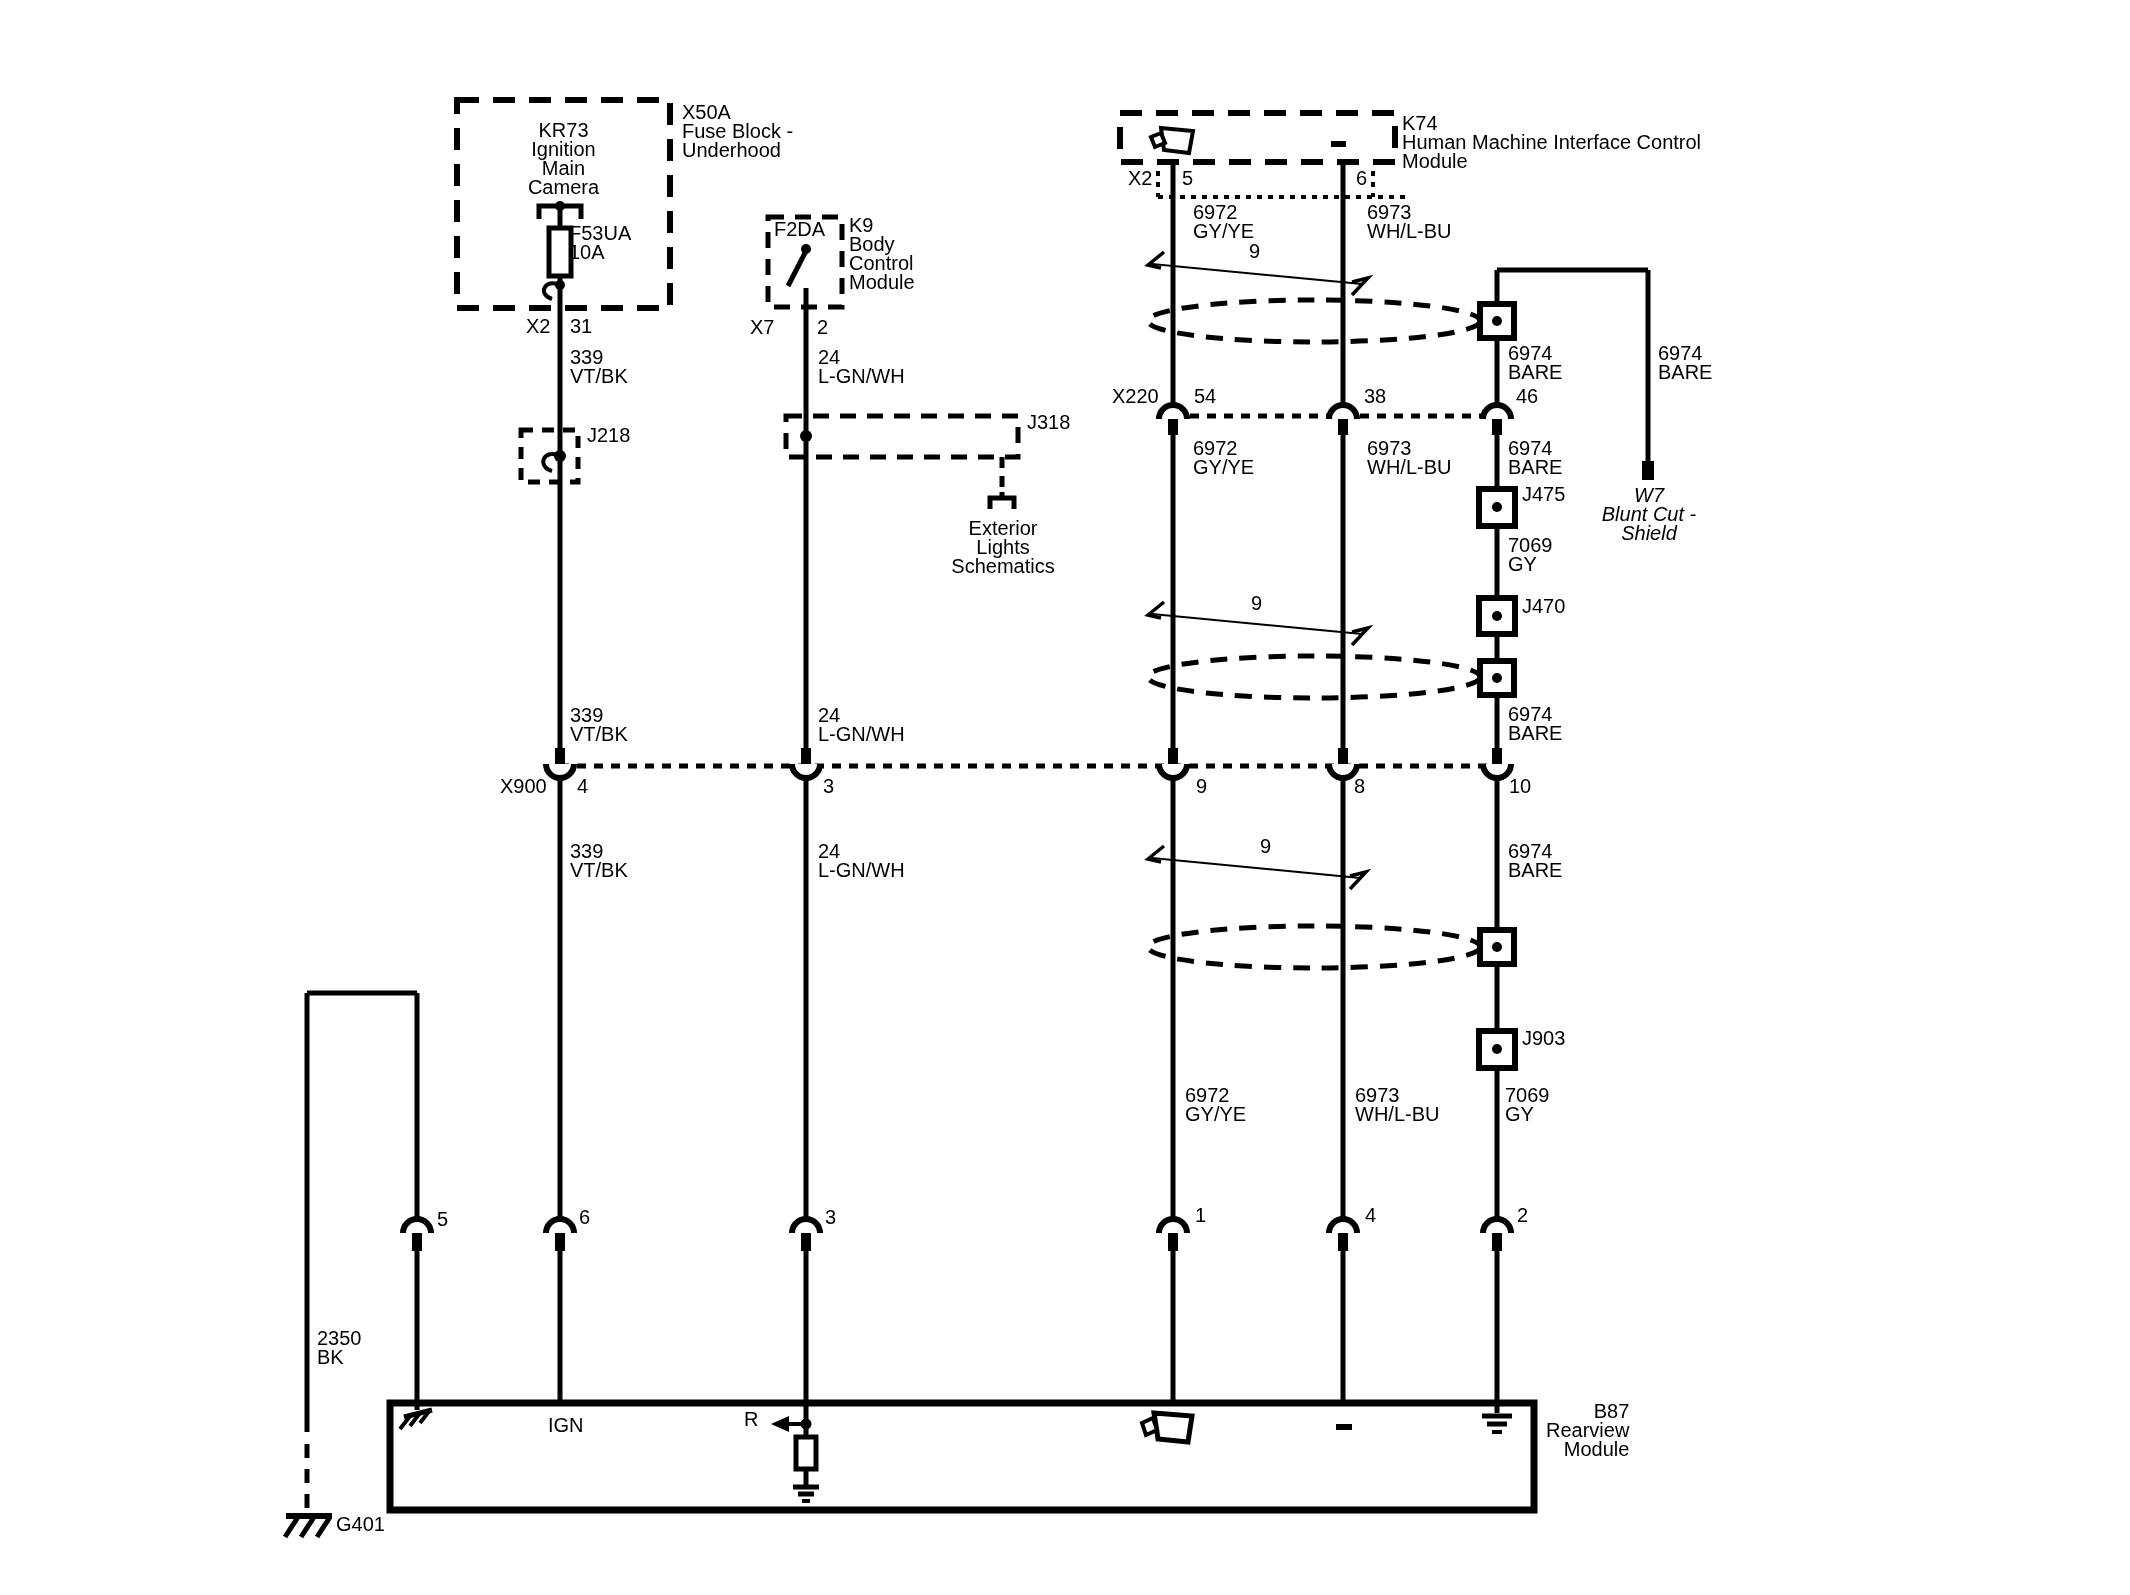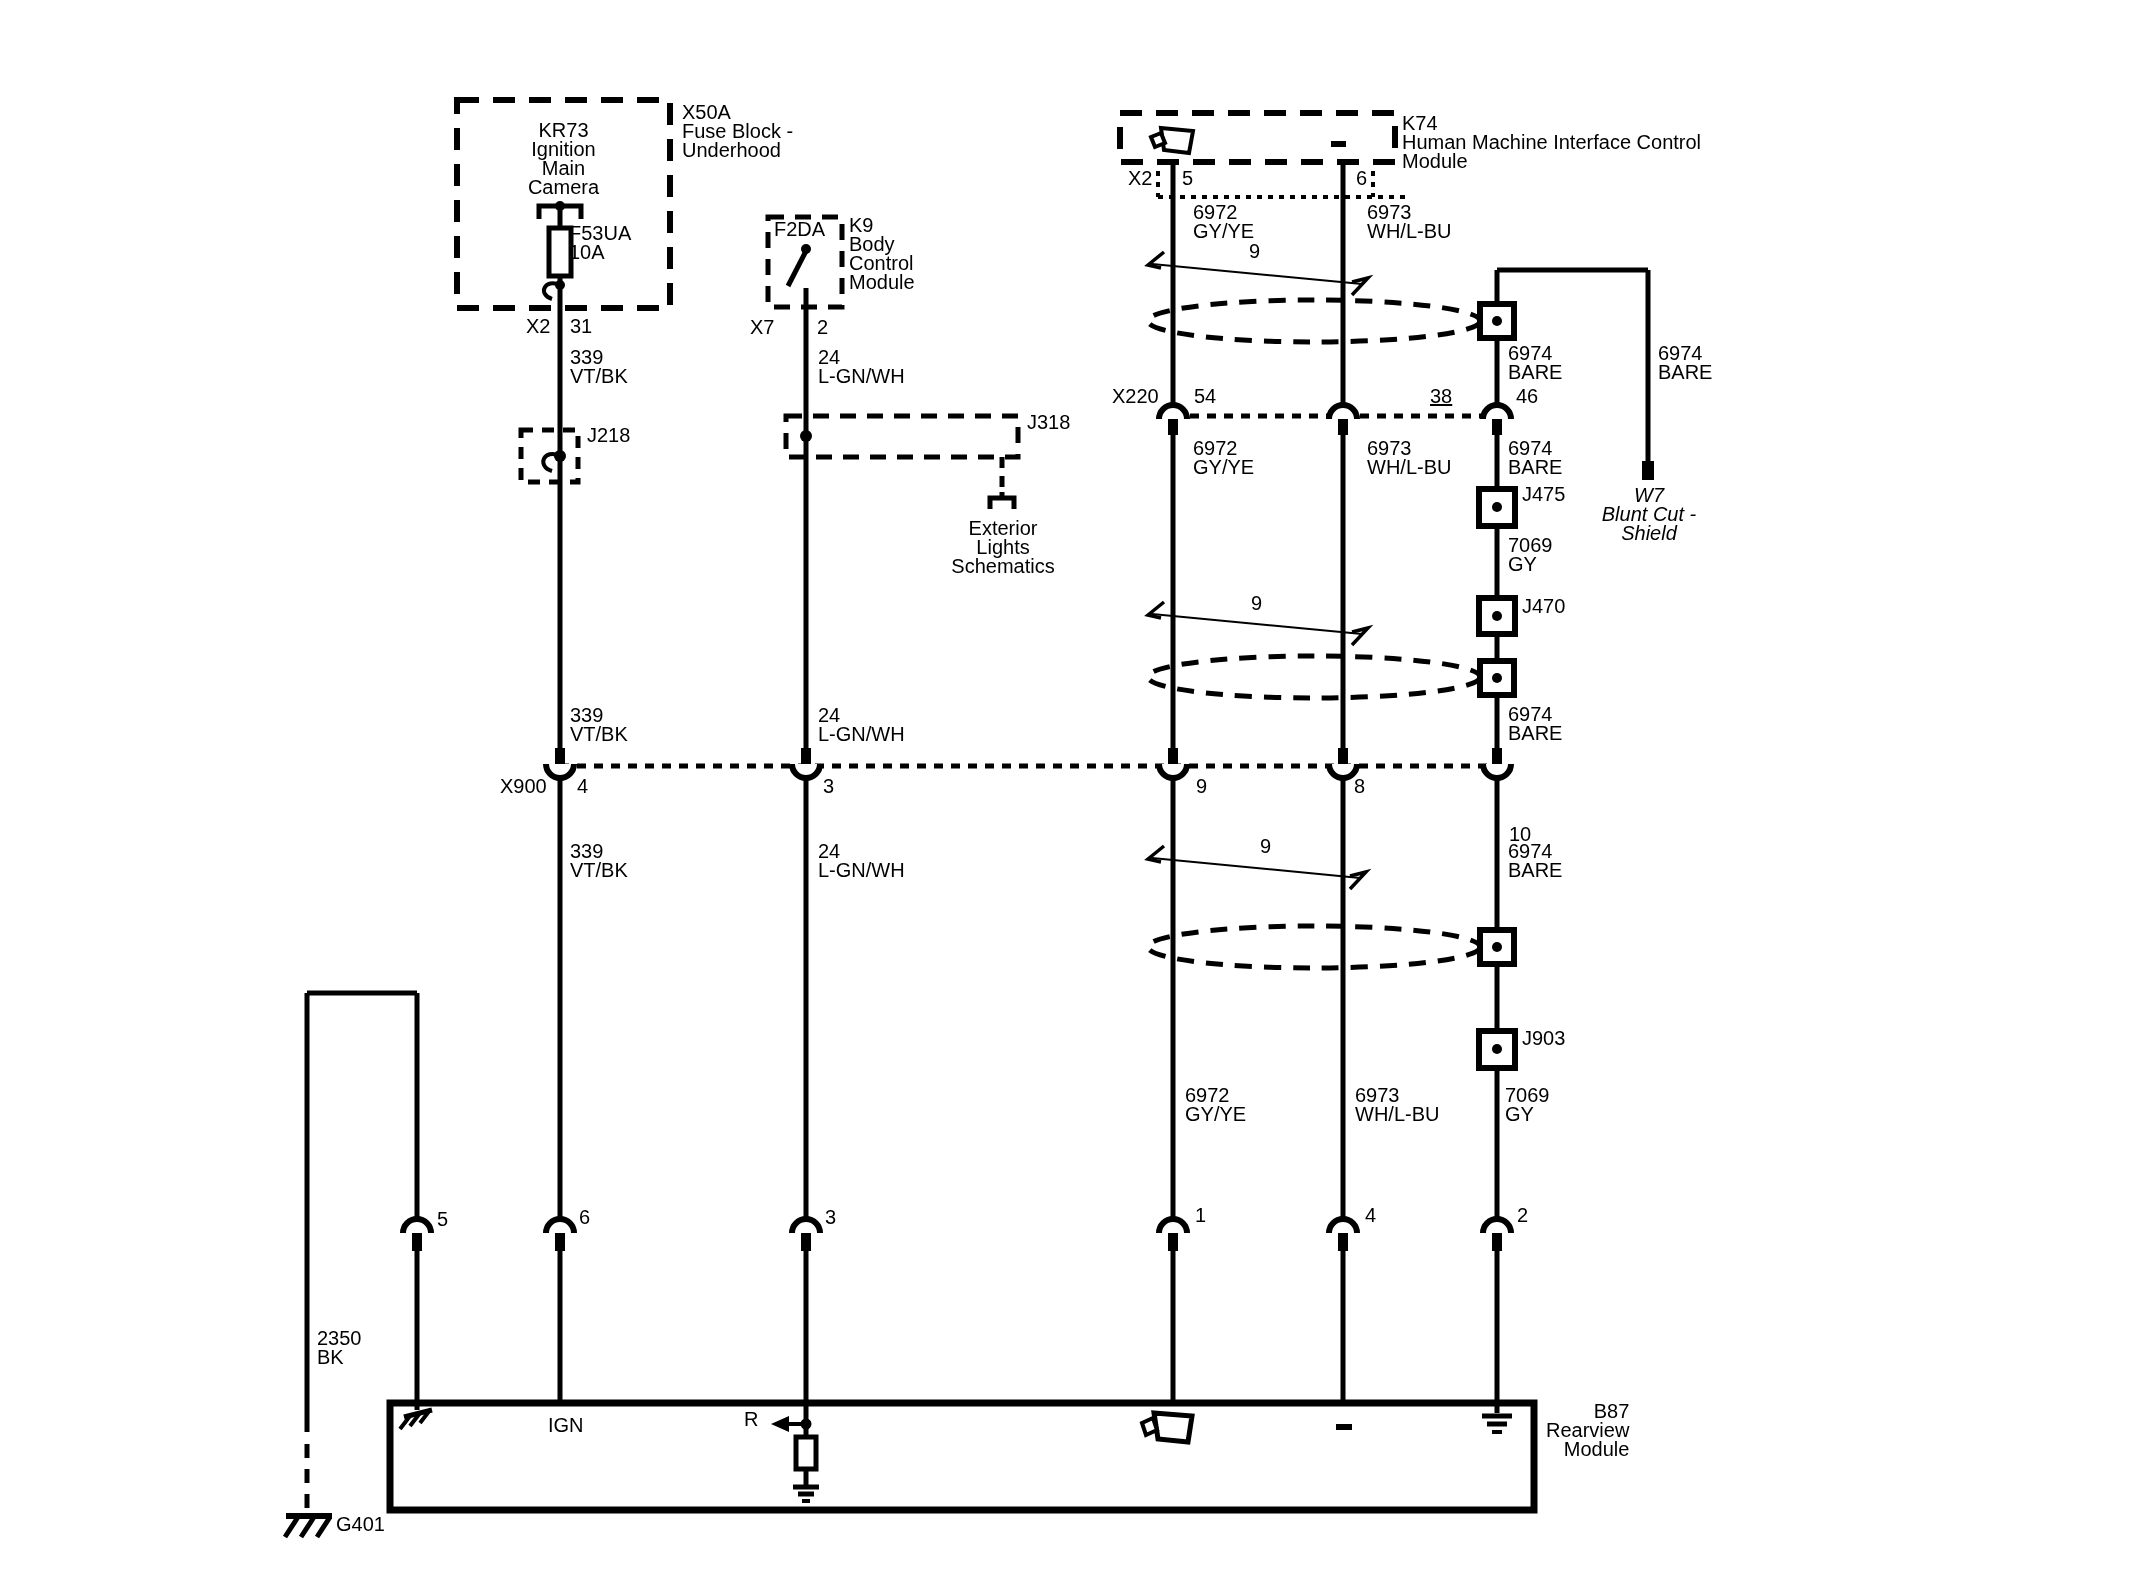--- a/index.html
+++ b/index.html
@@ -289,21 +289,21 @@
       <span>BARE</span>
 </div>
 <div class="lbl ctr" style="left:1590px;top:486px;width:118px;font-style:italic;">
   <span>W7</span>
       <span>Blunt Cut -</span>
       <span>Shield</span>
 </div>
 
 <div class="lbl" style="left:1112px;top:387px;">X220</div>
 <div class="lbl" style="left:1194px;top:387px;">54</div>
-<div class="lbl" style="left:1430px;top:387px;text-decoration:underline;">38</div>
+<div class="lbl" style="left:1364px;top:387px;">38</div>
 <div class="lbl" style="left:1516px;top:387px;">46</div>
 <div class="lbl" style="left:1193px;top:439px;">
   <span>6972</span>
       <span>GY/YE</span>
 </div>
 <div class="lbl" style="left:1367px;top:439px;">
   <span>6973</span>
       <span>WH/L-BU</span>
 </div>
 <div class="lbl" style="left:1508px;top:439px;">
@@ -328,21 +328,21 @@
 <div class="lbl" style="left:818px;top:706px;">
   <span>24</span>
       <span>L-GN/WH</span>
 </div>
 
 <div class="lbl" style="left:500px;top:777px;">X900</div>
 <div class="lbl" style="left:577px;top:777px;">4</div>
 <div class="lbl" style="left:823px;top:777px;">3</div>
 <div class="lbl" style="left:1196px;top:777px;">9</div>
 <div class="lbl" style="left:1354px;top:777px;">8</div>
-<div class="lbl" style="left:1509px;top:777px;margin-top:48px;">10</div>
+<div class="lbl" style="left:1509px;top:777px;">10</div>
 
 <div class="lbl" style="left:570px;top:842px;">
   <span>339</span>
       <span>VT/BK</span>
 </div>
 <div class="lbl" style="left:818px;top:842px;">
   <span>24</span>
       <span>L-GN/WH</span>
 </div>
 <div class="lbl" style="left:1260px;top:837px;">9</div>

